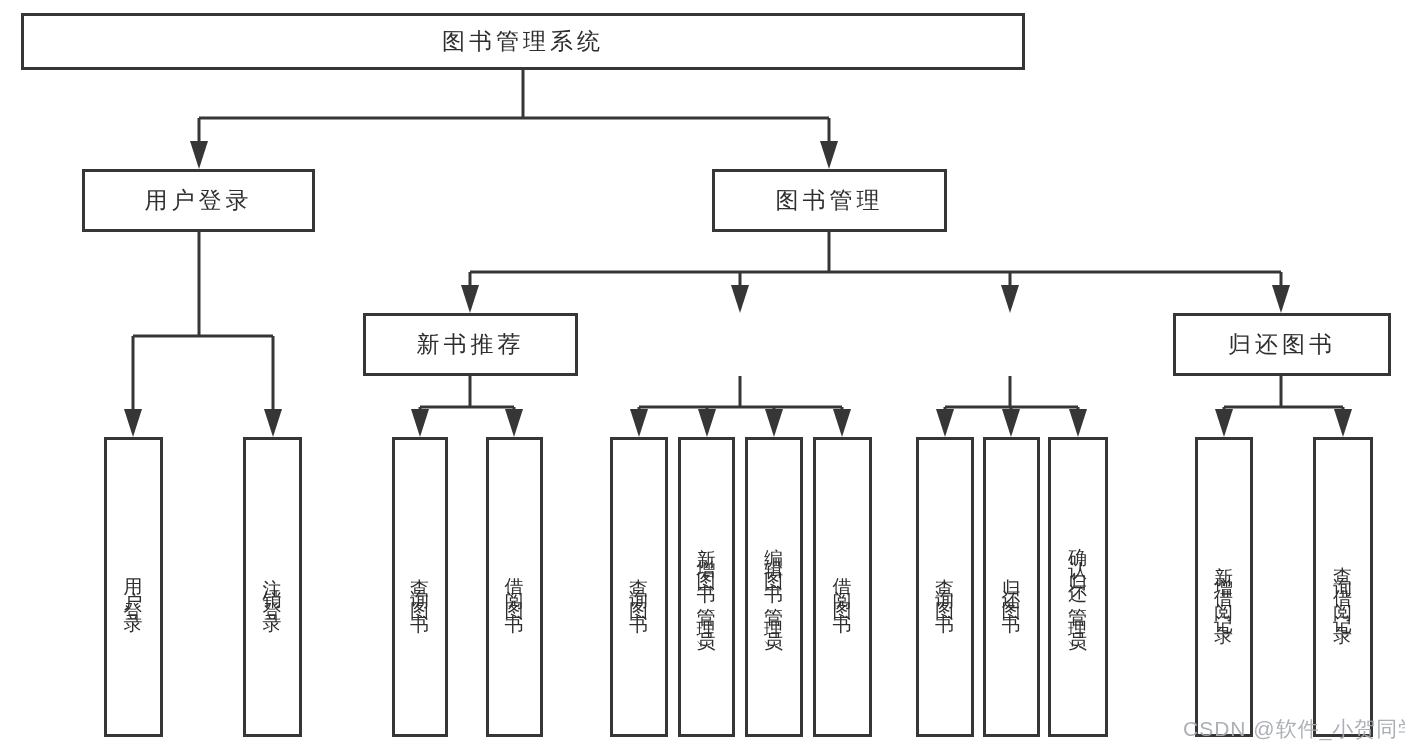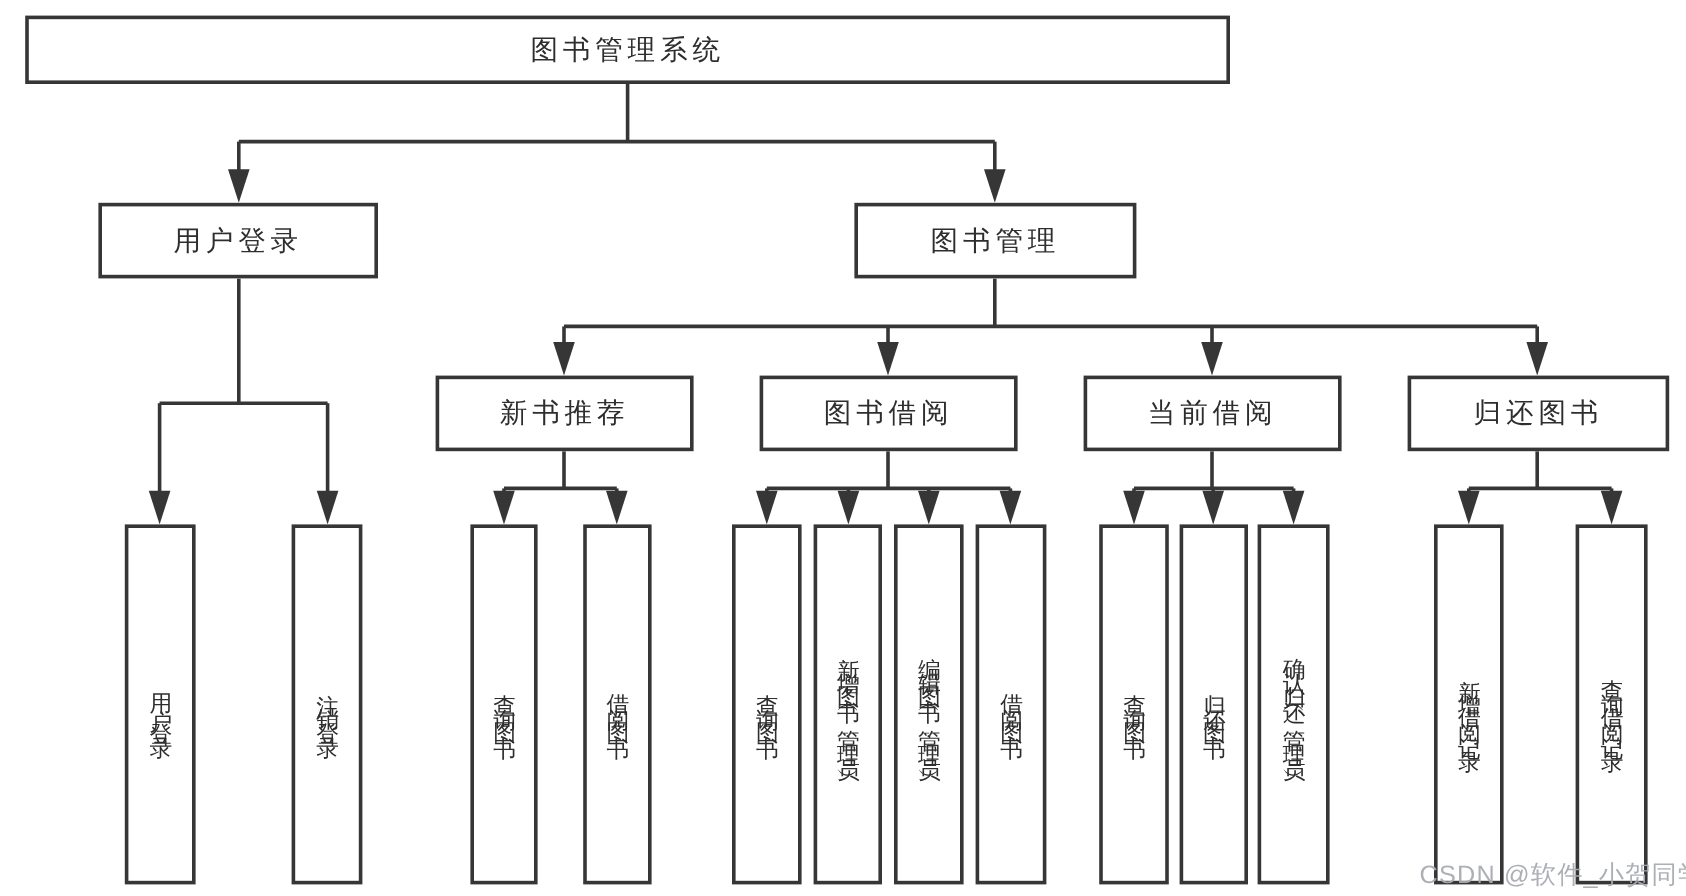--- a/index.html
+++ b/index.html
@@ -94,22 +94,20 @@
     <path class="ln" d="M1343,407 V412"></path>
       <polygon class="ah" points="1334,409 1352,409 1343,437"></polygon>
   </svg>
 
   <div class="box hbox" style="left:21px;top:13px;width:1004px;height:57px">图书管理系统</div>
 
   <div class="box hbox" style="left:82px;top:169px;width:233px;height:63px">用户登录</div>
   <div class="box hbox" style="left:363px;top:313px;width:215px;height:63px">新书推荐</div>
 
   <div class="box hbox" style="left:712px;top:169px;width:235px;height:63px">图书管理</div>
-  <div class="box hbox" style="left:633px;top:313px;width:215px;height:63px">图书借阅</div>
-  <div class="box hbox" style="left:903px;top:313px;width:215px;height:63px">当前借阅</div>
   <div class="box hbox" style="left:1173px;top:313px;width:218px;height:63px">归还图书</div>
 
   <div class="box vbox" style="left:104px;top:437px;width:59px;height:300px">用户登录</div>
   <div class="box vbox" style="left:243px;top:437px;width:59px;height:300px">注销登录</div>
 
   <div class="box vbox" style="left:392px;top:437px;width:56px;height:300px">查询图书</div>
   <div class="box vbox" style="left:486px;top:437px;width:57px;height:300px">借阅图书</div>
 
   <div class="box vbox" style="left:610px;top:437px;width:58px;height:300px">查询图书</div>
   <div class="box vbox" style="left:678px;top:437px;width:57px;height:300px">新增图书（管理员）</div>

